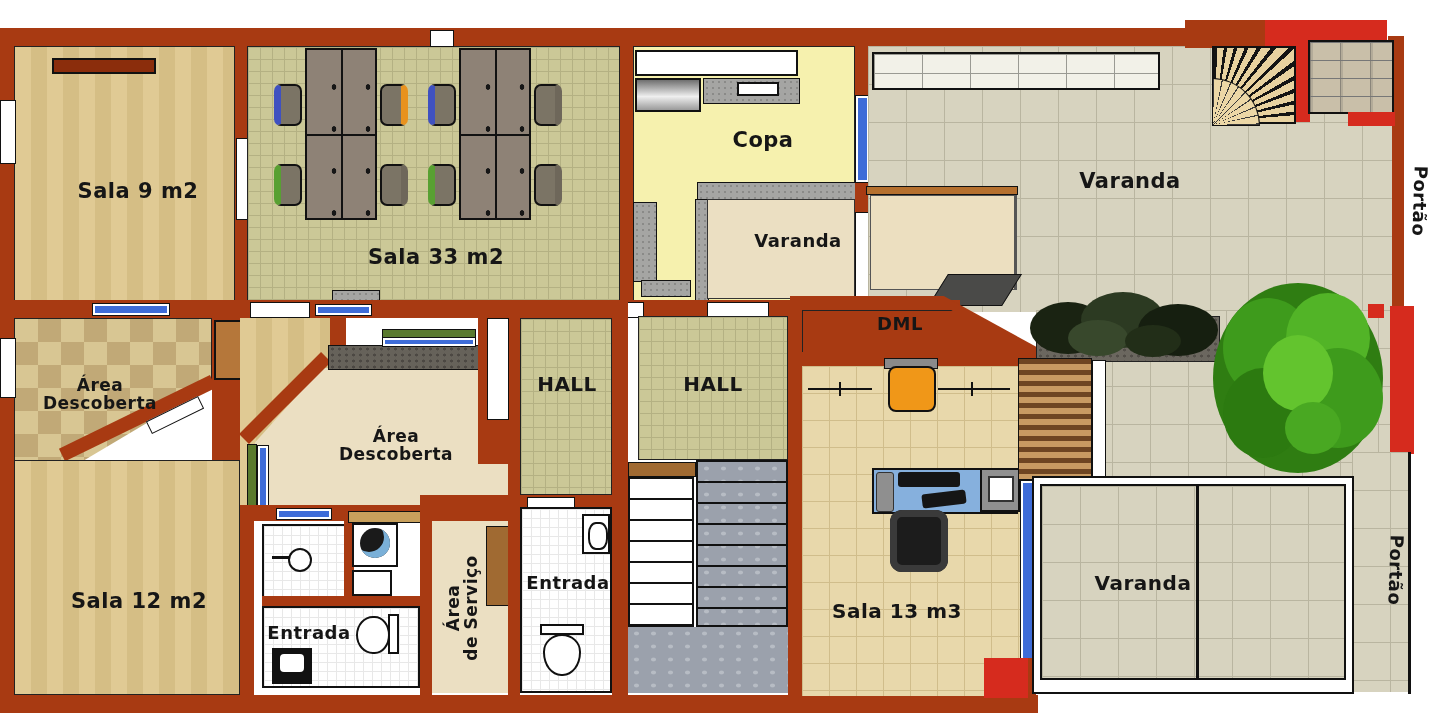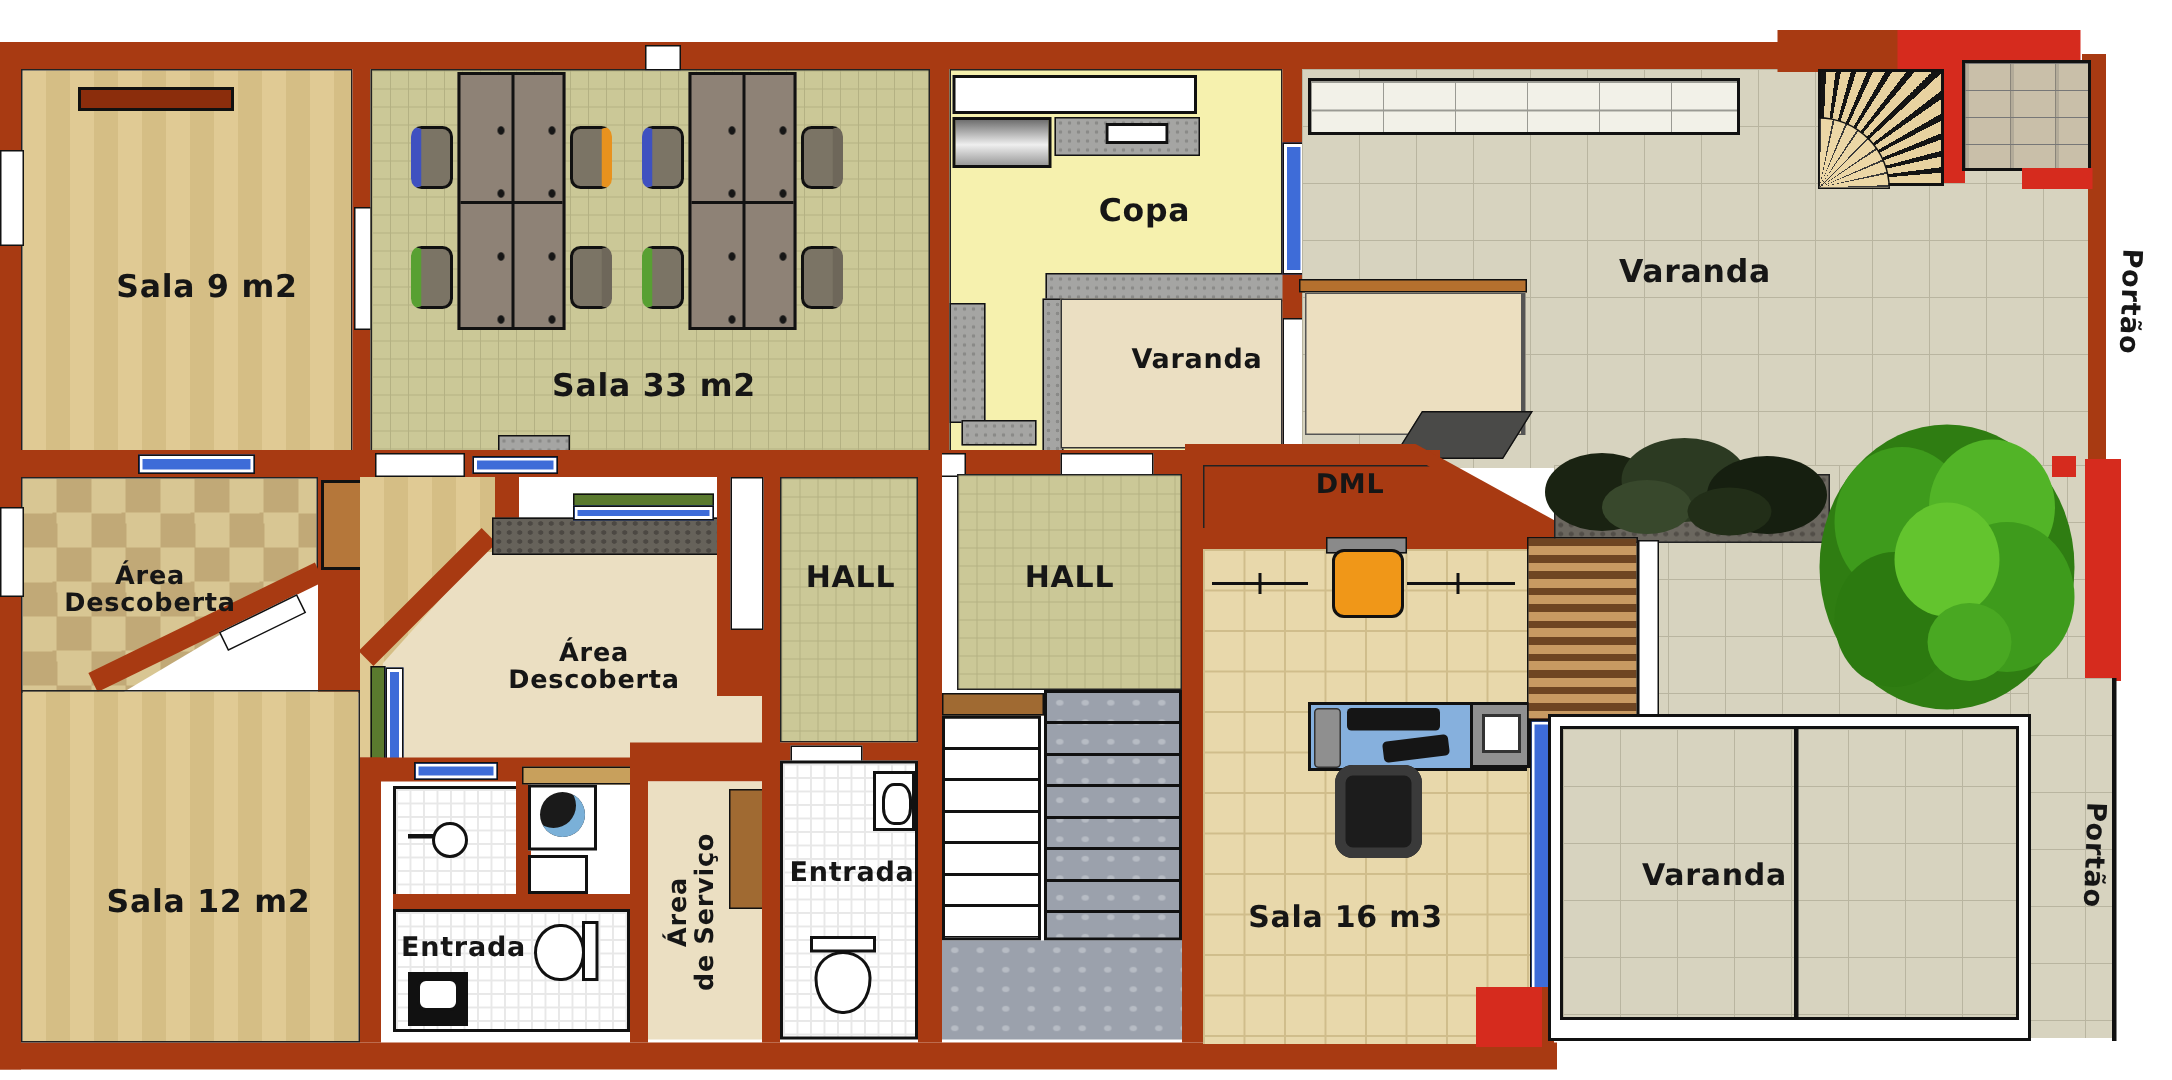--- a/index.html
+++ b/index.html
@@ -245,17 +245,17 @@
   </div>
   <div class="lbl" style="left:567px;top:384px;">HALL</div>
   <div class="lbl" style="left:713px;top:384px;">HALL</div>
   <div class="lbl" style="left:139px;top:601px;font-size:21px;">Sala 12 m2</div>
   <div class="lbl sm" style="left:309px;top:632px;">Entrada</div>
   <div class="lbl lbl2 vert-ccw xs" style="left:462px;top:608px;">
     <span>Área</span><br>
     <span>de Serviço</span>
   </div>
   <div class="lbl sm" style="left:568px;top:582px;">Entrada</div>
-  <div class="lbl" style="left:897px;top:611px;">Sala 16 m3</div>
+  <div class="lbl" style="left:897px;top:611px;">Sala 13 m3</div>
   <div class="lbl" style="left:1143px;top:583px;">Varanda</div>
   <div class="lbl vert-cw sm" style="left:1396px;top:570px;">Portão</div>
 
 </div>
 
 </body></html>

